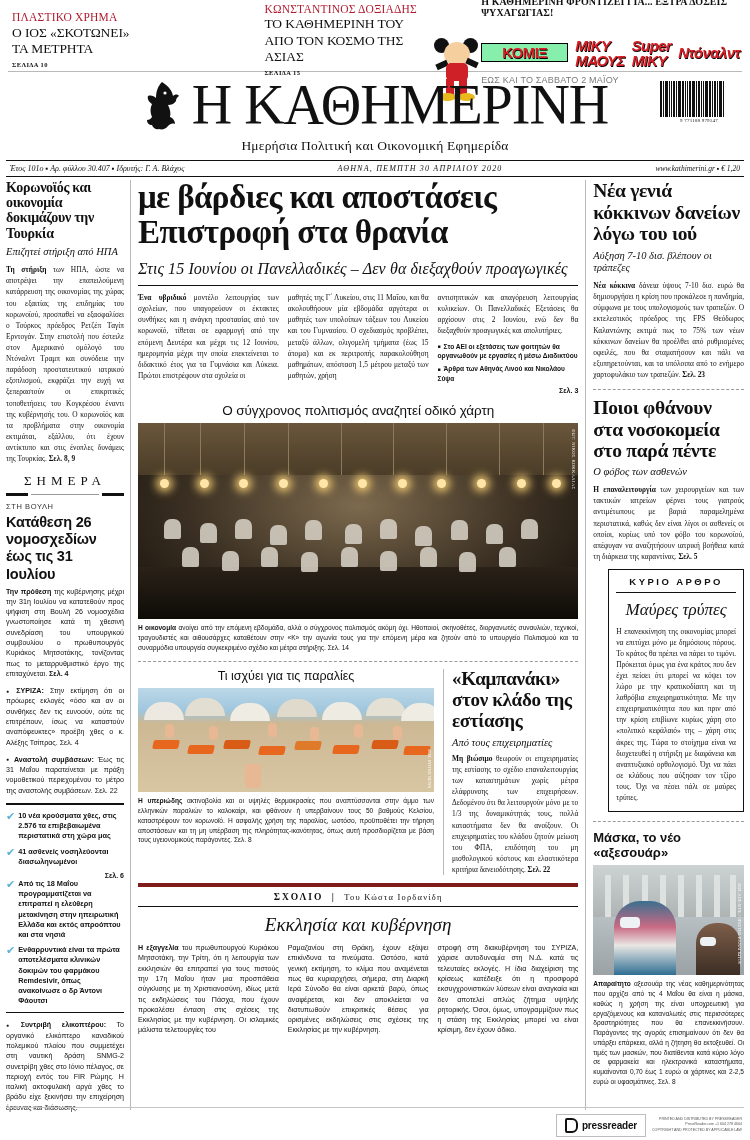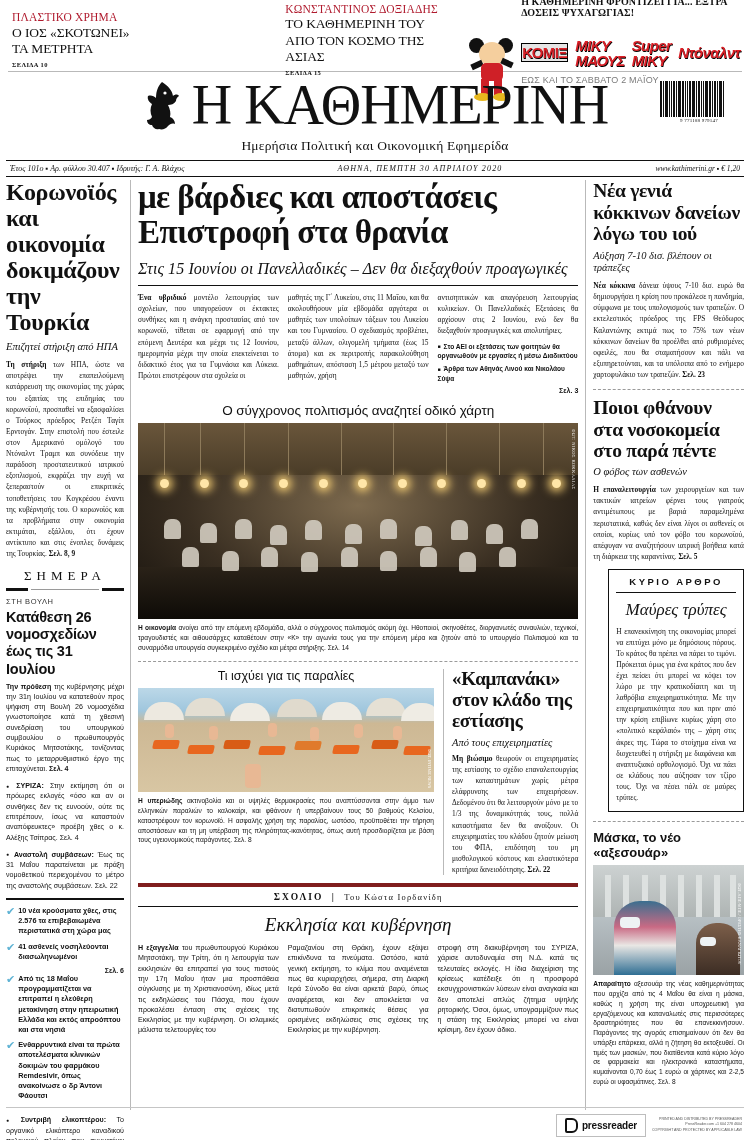--- a/index.html
+++ b/index.html
@@ -49,21 +49,21 @@
   .mk-arm1 { position:absolute; left:6px; top:24px; width:12px; height:6px; background:#111; transform:rotate(-25deg); }
   .mk-arm2 { position:absolute; left:36px; top:22px; width:12px; height:6px; background:#111; transform:rotate(25deg); }
   .promo-c { flex: 1; padding: 6px 4px 0 2px; display:flex; flex-direction:column; }
   .promo-c-top { font-size: 10px; font-weight: bold; letter-spacing: .1px; color:#111; margin-bottom:20px; }
   .logos { display: flex; gap: 7px; align-items: center; }
   .logo-chip {
     color: #d91f26; font-weight: bold; font-style: italic;
     font-family: "Liberation Sans", sans-serif; font-size: 15px;
     letter-spacing: -.6px; line-height: 1; text-shadow: .6px .6px 0 #000;
   }
-  .logo-chip.box { border: 1.6px solid #000; padding: 1px 0; background:#e5e5e5; font-style: normal; }
+  .logo-chip.box { border: 1.6px solid #000; padding: 1px 20px; background:#86efac; font-style: normal; }
   .promo-c-bot { font-size: 9px; color: #7b7b7b; margin-top: 7px; letter-spacing: .2px; font-family:"Liberation Sans",sans-serif;}
 
   .hr-thin { height: 1px; background: #b9b9b9; margin: 1px 2px; }
 
   
   .masthead { position: relative; text-align: center; padding: 6px 0 0 0; }
   .mast-row { display:flex; justify-content:center; align-items:center; gap:10px;}
   .griffin { width: 40px; height: 52px; position: relative; }
   .mast-title {
     font-size: 56px; line-height: .95; letter-spacing: -1px;
@@ -84,21 +84,21 @@
   .issue-bar .left { font-style: italic; font-size: 8px;}
 
   
   .grid { display: flex; margin-top: 3px; height: 930px; }
   .col-left { width: 126px; padding-right: 6px; border-right: 1px solid #b9b9b9; }
   .col-mid { width: 458px; padding: 0 7px; }
   .col-right { width: 160px; padding-left: 7px; border-left: 1px solid #b9b9b9; }
 
   
   .lead-hd {
-    font-size: 24px; line-height: 1.08; letter-spacing: -.3px; margin-bottom: 5px;
+    font-size: 14px; line-height: 1.08; letter-spacing: -.3px; margin-bottom: 5px;
   }
   .lead-sub { font-style: italic; font-size: 10.5px; margin-bottom: 6px; line-height:1.2;}
   .body-txt { font-size: 7.4px; line-height: 1.5; text-align: justify; }
   .body-txt b { font-weight: bold; }
   .sect-head {
     text-align: center; font-size: 13px; letter-spacing: 5px; margin: 9px 0 4px;
     font-family: "Liberation Serif", serif;
   }
   .rule-deco { display:flex; align-items:center; gap:3px; margin-bottom: 6px;}
   .rule-deco .seg { height:3px; background:#111; }

